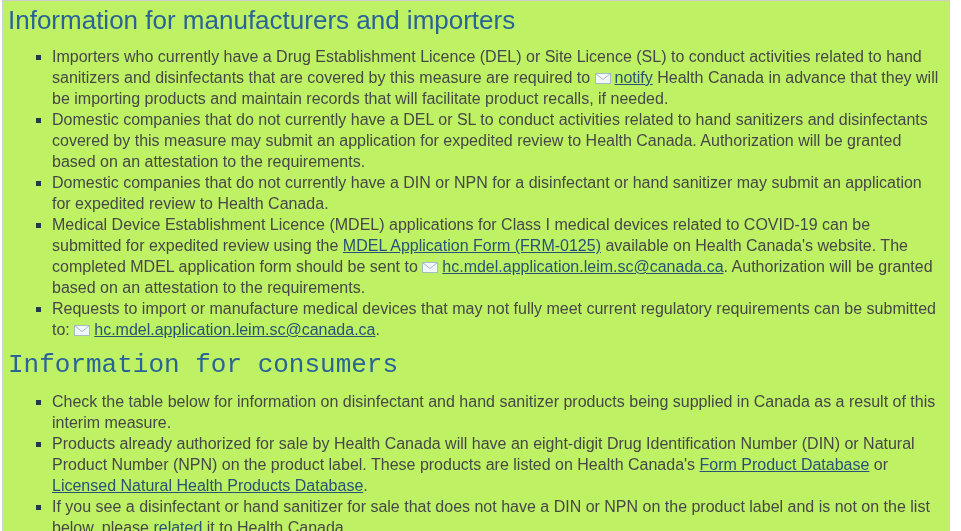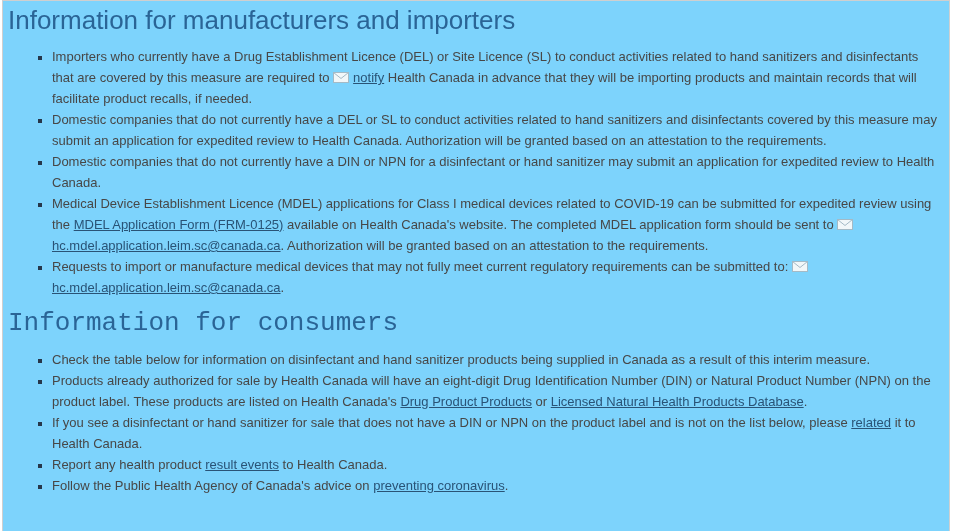--- a/index.html
+++ b/index.html
@@ -13,42 +13,42 @@
   }
   .frame {
     position: absolute;
     top: 0;
     left: 2px;
     width: 948px;
     height: 531px;
     border-top: 1px solid #cfcfcf;
     border-left: 1px solid #cfcfcf;
     border-right: 1px solid #cfcfcf;
-    background: #7dd3fc;
+    background: #bef264;
     box-sizing: border-box;
   }
   h2.section-heading {
     font-size: 26px;
     font-weight: 400;
     line-height: 30px;
     color: var(--heading-color, #2a6496);
     margin: 0 0 11px 5px;
     padding-top: 4px;
   }
   section.consumers h2.section-heading {
     margin-top: 6px;
     font-family: Liberation Mono, monospace;
   }
   ul.info-list {
     margin: 0;
     padding: 0 8px 0 49px;
     list-style: square;
   }
   ul.info-list li {
-    font-size: 13px;
+    font-size: 16px;
     line-height: 21px;
     color: var(--body-color, #474747);
     margin: 0;
     padding: 0;
   }
   ul.info-list li::marker {
     color: var(--bullet-color, #26374a);
     font-size: 0.95em;
   }
   a.inline-link {
@@ -85,20 +85,20 @@
               <rect x="0.5" y="0.5" width="15" height="10" fill="#f2f7f9" stroke="#a4bac6"></rect>
               <path d="M0.5 0.5 L8 6.5 L15.5 0.5" fill="none" stroke="#a4bac6"></path>
             </svg></span><a class="inline-link" href="#">hc.mdel.application.leim.sc@canada.ca</a>.</li>
       </ul>
   </section>
 
   <section class="consumers">
     <h2 class="section-heading">Information for consumers</h2>
     <ul class="info-list">
         <li>Check the table below for information on disinfectant and hand sanitizer products being supplied in Canada as a result of this interim measure.</li>
-        <li>Products already authorized for sale by Health Canada will have an eight-digit Drug Identification Number (DIN) or Natural Product Number (NPN) on the product label. These products are listed on Health Canada's <a class="inline-link" href="#">Drug Product Products</a> or <a class="inline-link" href="#">Licensed Natural Health Products Database</a>.</li>
+        <li>Products already authorized for sale by Health Canada will have an eight-digit Drug Identification Number (DIN) or Natural Product Number (NPN) on the product label. These products are listed on Health Canada's <a class="inline-link" href="#">Form Product Database</a> or <a class="inline-link" href="#">Licensed Natural Health Products Database</a>.</li>
         <li>If you see a disinfectant or hand sanitizer for sale that does not have a DIN or NPN on the product label and is not on the list below, please <a class="inline-link" href="#">related</a> it to Health Canada.</li>
         <li>Report any health product <a class="inline-link" href="#">result events</a> to Health Canada.</li>
         <li>Follow the Public Health Agency of Canada's advice on <a class="inline-link" href="#">preventing coronavirus</a>.</li>
       </ul>
   </section>
 
 </div>
 
 </body></html>

